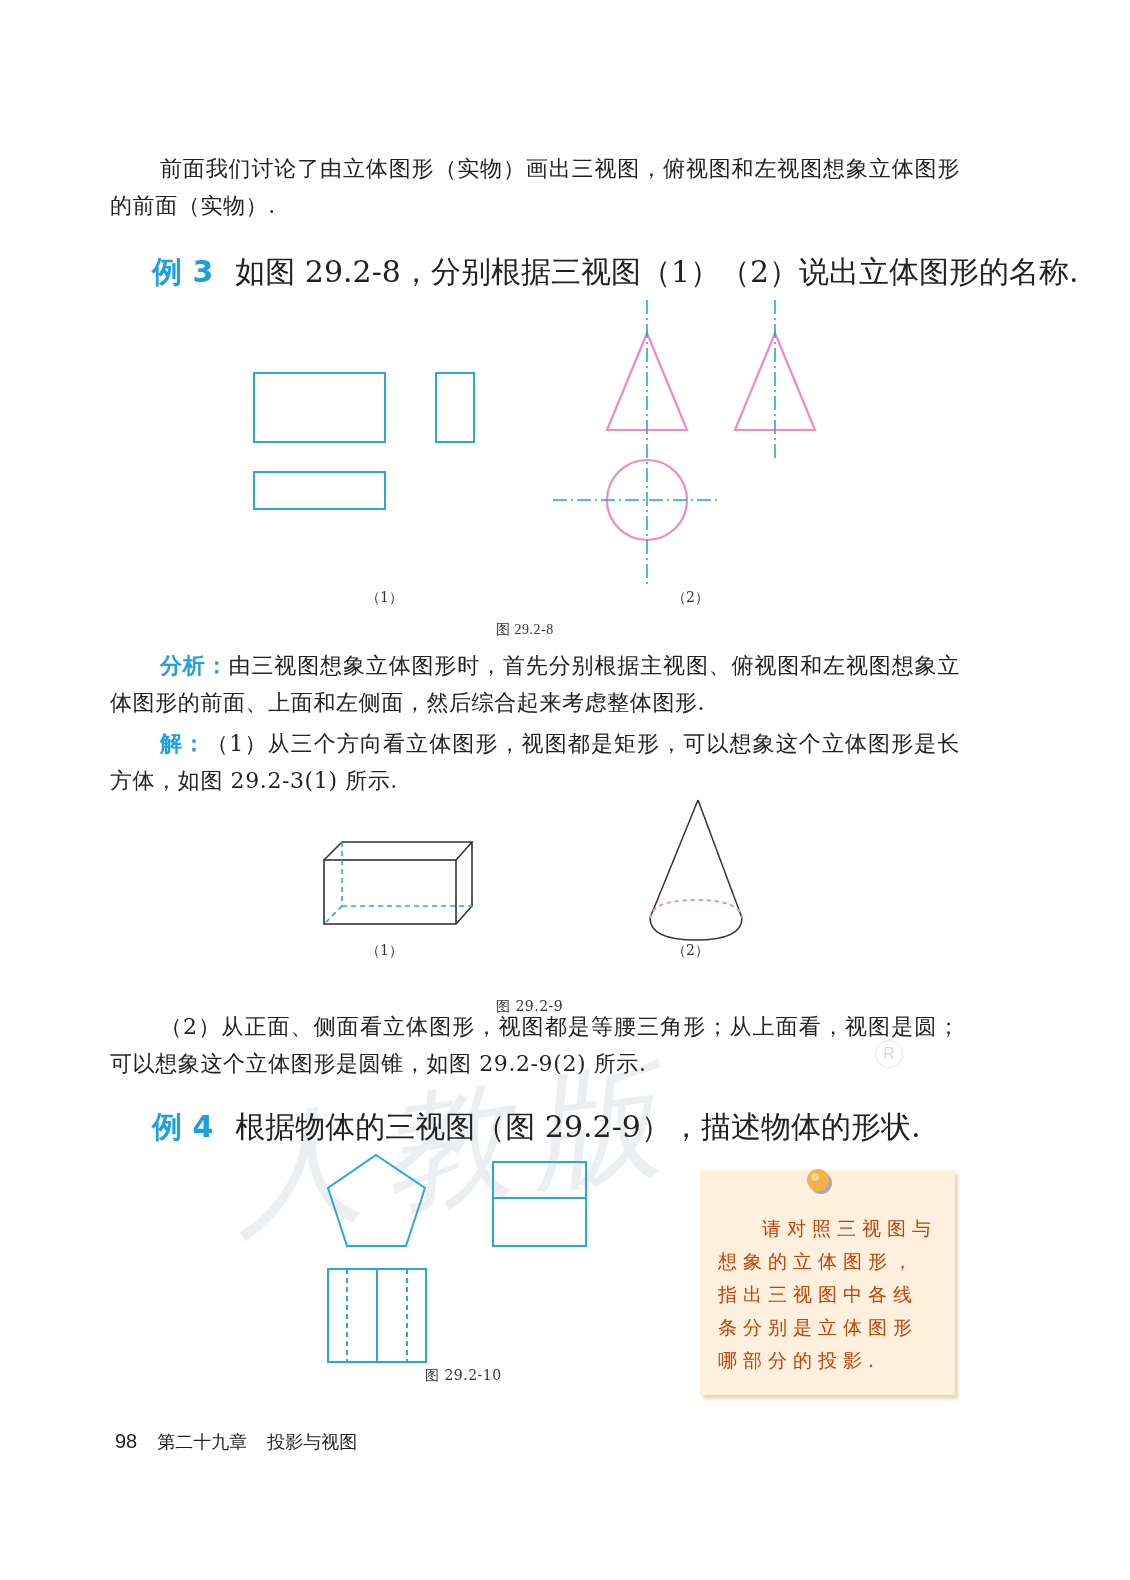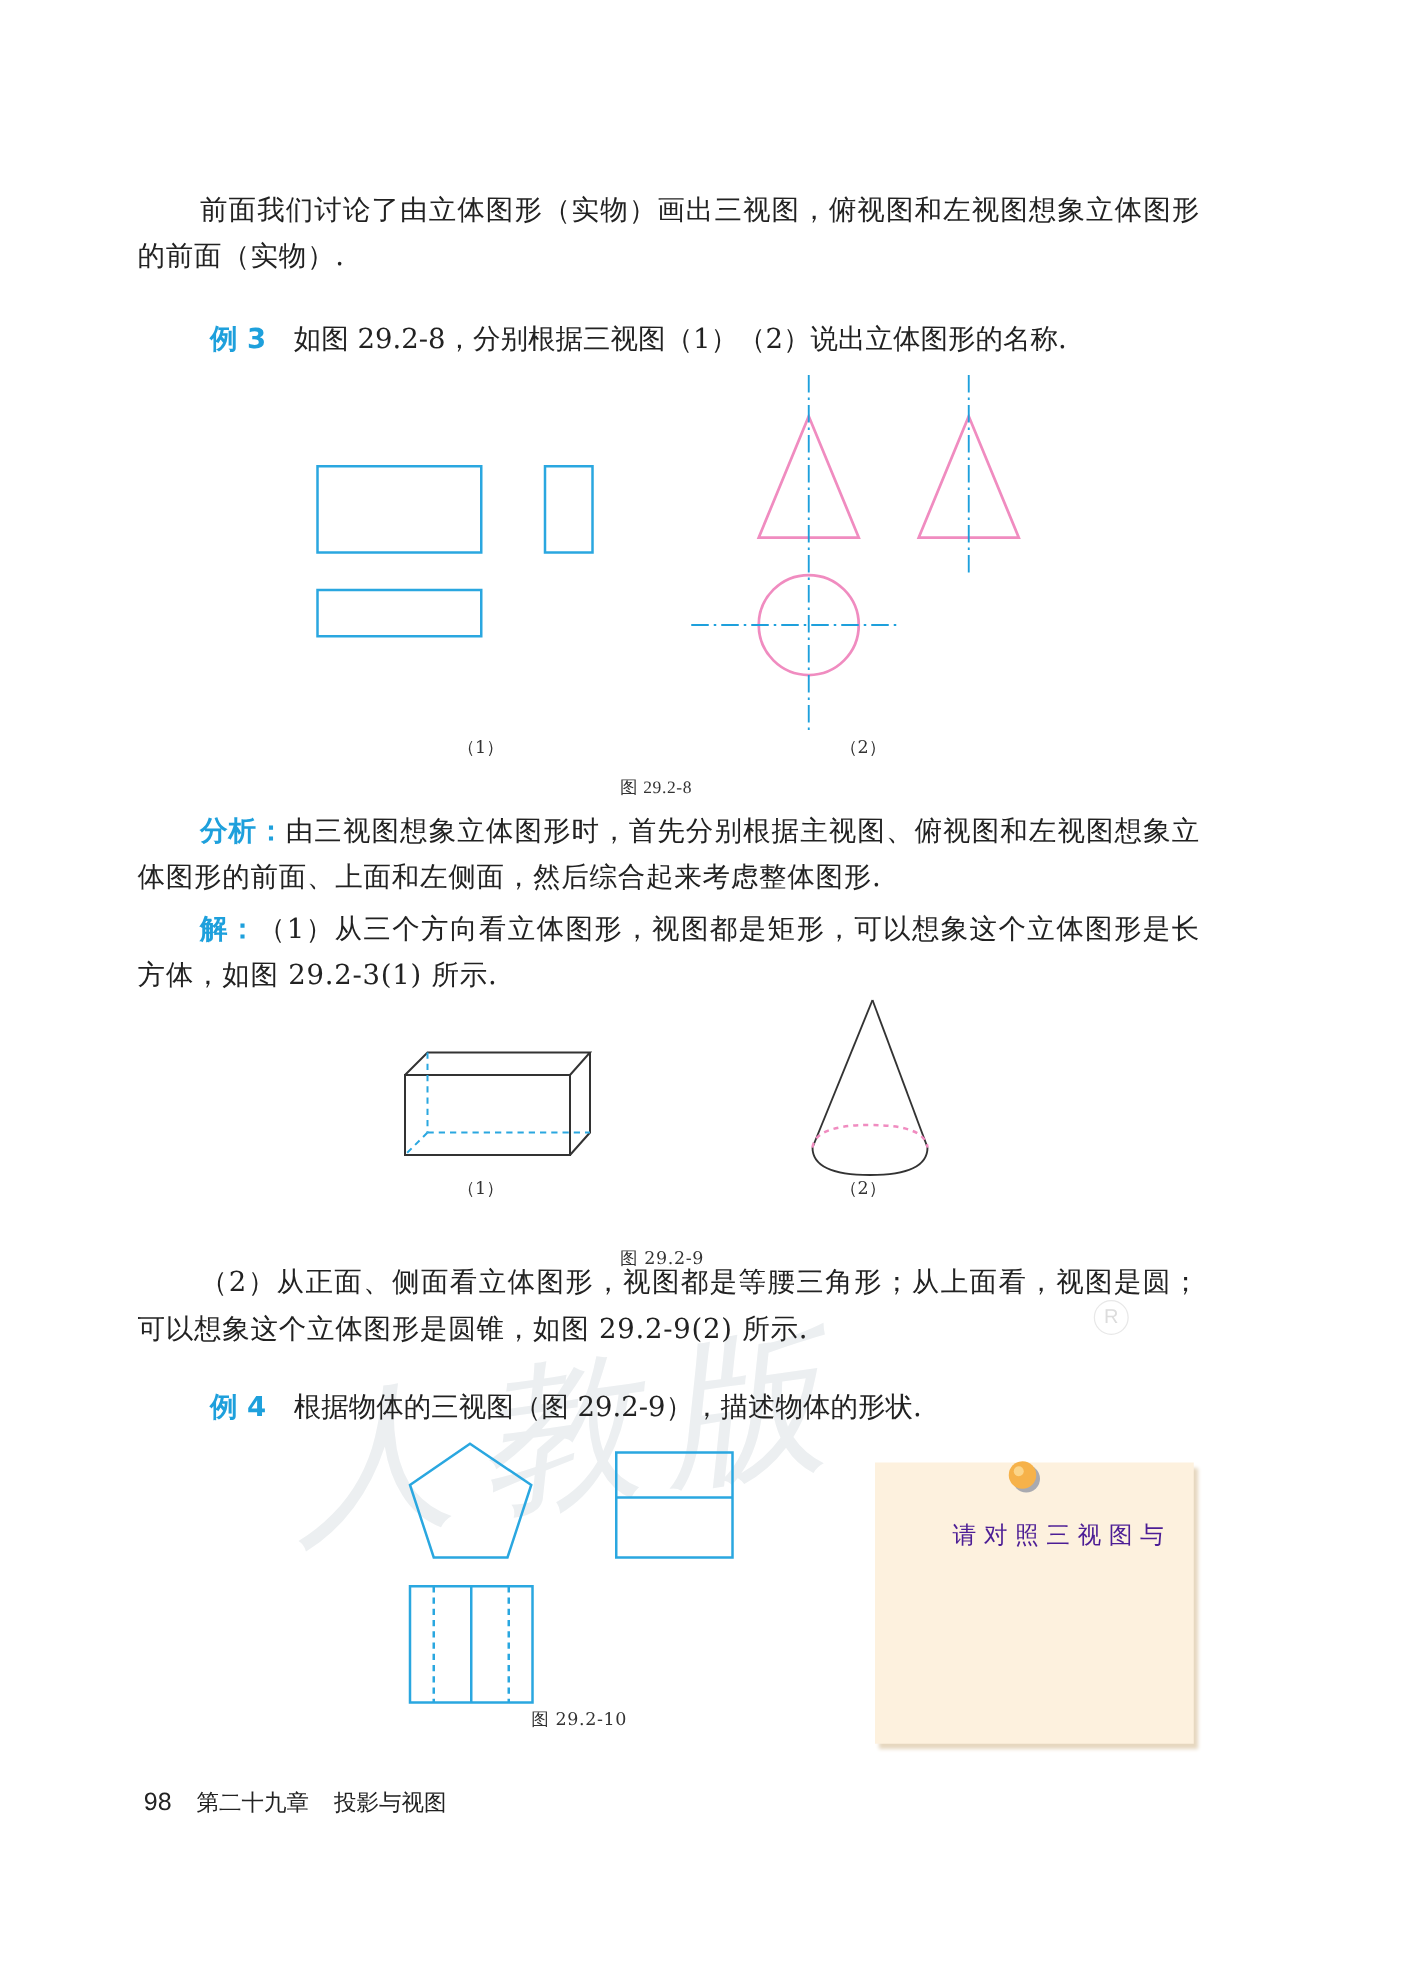--- a/index.html
+++ b/index.html
@@ -2,30 +2,30 @@
 <html><head>
 <meta charset="utf-8">
 <style>
   html, body { margin: 0; padding: 0; background: #ffffff; }
   body { width: 1130px; height: 1580px; position: relative; overflow: hidden;
          font-family: "DejaVu Serif", "Liberation Serif", serif; color: #222; }
   .para { position: absolute; left: 110px; width: 850px; font-size: 22px; line-height: 37px;
           letter-spacing: 0.6px; text-align: justify; }
   .indent { text-indent: 50px; }
   .label { color: #1ea0dc; font-family: "DejaVu Sans", "Liberation Sans", sans-serif; font-weight: bold; }
-  .example { position: absolute; left: 168px; font-size: 22px; line-height: 30px; }
+  .example { position: absolute; left: 152px; font-size: 30px; line-height: 30px; }
   .example .label { margin-right: 22px; }
   .caption { position: absolute; font-size: 14px; color: #333; letter-spacing: 0.5px;
              font-family: "DejaVu Serif", "Liberation Serif", serif; }
   .sub { position: absolute; font-size: 14px; color: #333; }
   svg { position: absolute; left: 0; top: 0; overflow: visible; }
   .note { position: absolute; left: 700px; top: 1170px; width: 255px; height: 225px;
           background: #fdf1de; box-shadow: 3px 4px 3px #e6d7bf; }
   .note-text { position: absolute; left: 18px; top: 42px; width: 220px; font-size: 19px;
-               line-height: 33px; letter-spacing: 6px; color: #4c1d95;
+               line-height: 33px; letter-spacing: 6px; color: #c2410c;
                font-family: "DejaVu Serif", "Liberation Serif", serif; }
   .note-text .first { padding-left: 44px; }
   .footer { position: absolute; left: 115px; top: 1430px; font-size: 18px; color: #222; }
   .footer .pagenum { font-family: Liberation Sans, sans-serif; font-size: 20px; margin-right: 20px; }
   .footer .chap { margin-right: 20px; text-align: center; }
   .watermark { position: absolute; color: #eceff1; font-size: 130px; font-style: italic;
                left: 230px; top: 1060px; letter-spacing: 20px; transform: rotate(-8deg);
                font-family: "DejaVu Serif", serif; }
   .reg { position: absolute; left: 875px; top: 1040px; width: 26px; height: 26px; border: 1.5px solid #e8e8e8;
          border-radius: 50%; color: #dcdcdc; font-size: 16px; text-align: center; line-height: 26px;
@@ -120,18 +120,19 @@
 <div class="caption" style="left:425px; top:1367px;">图 29.2-10</div>
 
 <div class="note">
   <svg width="40" height="40" style="left:104px; top:-4px;">
     <circle cx="17" cy="17" r="11" fill="#a9aab0"></circle>
     <circle cx="14" cy="14" r="11" fill="#f6b24a"></circle>
     <circle cx="11" cy="11" r="4" fill="#fbd58a"></circle>
   </svg>
   <div class="note-text">
     <div class="first">请对照三视图与</div>
+    <div>想象的立体图形，指出三视图中各线条分别是立体图形哪部分的投影.</div>
   </div>
 </div>
 
 <div class="footer">
   <span class="pagenum">98</span><span class="chap">第二十九章</span><span>投影与视图</span>
 </div>
 
 </body></html>

